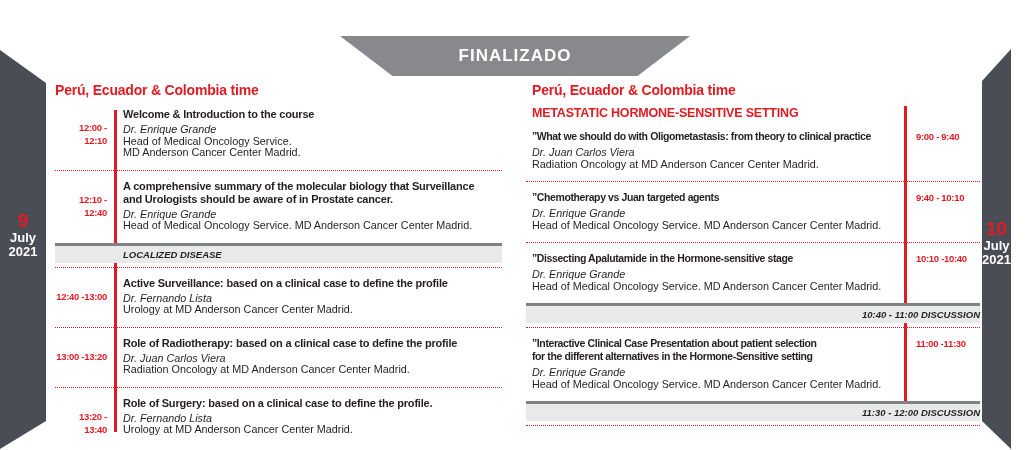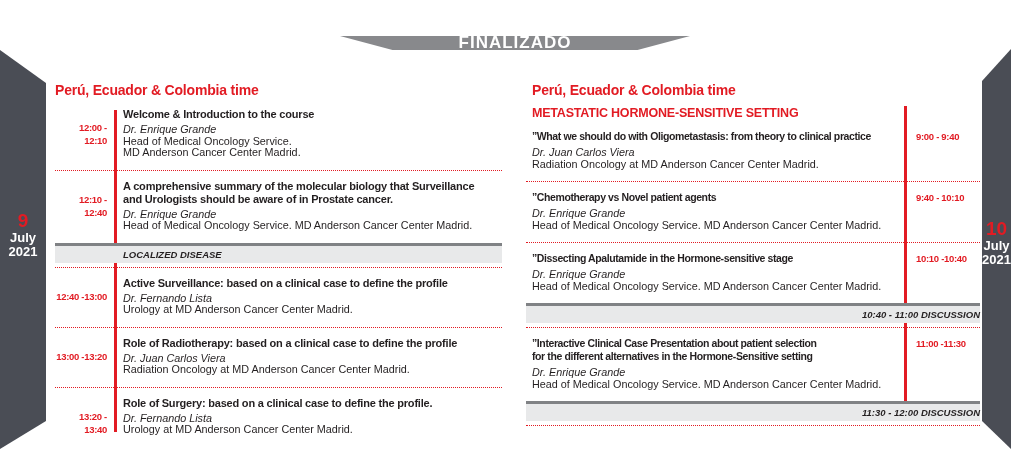--- a/index.html
+++ b/index.html
@@ -4,21 +4,21 @@
 <style>
   :root{
     --red:#e21b23; --panel:#4a4d55; --banner:#88898c;
     --barfill:#e8e9ea; --barline:#808285; --ink:#231f20;
   }
   html,body{margin:0;padding:0;background:#fff;}
   .page{position:relative;width:1030px;height:450px;background:#fff;overflow:hidden;
         font-family:"Liberation Sans",sans-serif;color:var(--ink);}
 
   
-  .banner{position:absolute;left:340px;top:36px;width:350px;height:14px;
+  .banner{position:absolute;left:340px;top:36px;width:350px;height:40px;
           background:var(--banner);
           clip-path:polygon(0 0,100% 0,85% 100%,15% 100%);
           display:flex;align-items:center;justify-content:center;}
   .banner span{color:#fff;font-weight:bold;font-size:17px;letter-spacing:1px;}
 
   
   .day-panel{position:absolute;top:0;height:450px;background:var(--panel);}
   .day-panel.left{left:0;width:46px;clip-path:polygon(0 50px,100% 83px,100% 421px,0 449px);}
   .day-panel.right{left:982px;width:29px;clip-path:polygon(0 81px,100% 49px,100% 449px,0 421px);}
   .day-box{position:absolute;left:0;width:100%;text-align:center;line-height:1.05;}
@@ -161,21 +161,21 @@
             </div>
             <div class="meta speaker">Dr. Juan Carlos Viera</div>
             <div class="meta">Radiation Oncology at MD Anderson Cancer Center Madrid.</div>
           </div>
           <div class="time">9:00 - 9:40</div>
         </div>
         <div class="sep"></div>
         <div class="session">
           <div class="body">
             <div class="title">
-              <span class="line">”Chemotherapy vs Novel patient agents</span>
+              <span class="line">”Chemotherapy vs Juan targeted agents</span>
             </div>
             <div class="meta speaker">Dr. Enrique Grande</div>
             <div class="meta">Head of Medical Oncology Service. MD Anderson Cancer Center Madrid.</div>
           </div>
           <div class="time">9:40 - 10:10</div>
         </div>
         <div class="sep"></div>
         <div class="session">
           <div class="body">
             <div class="title">

